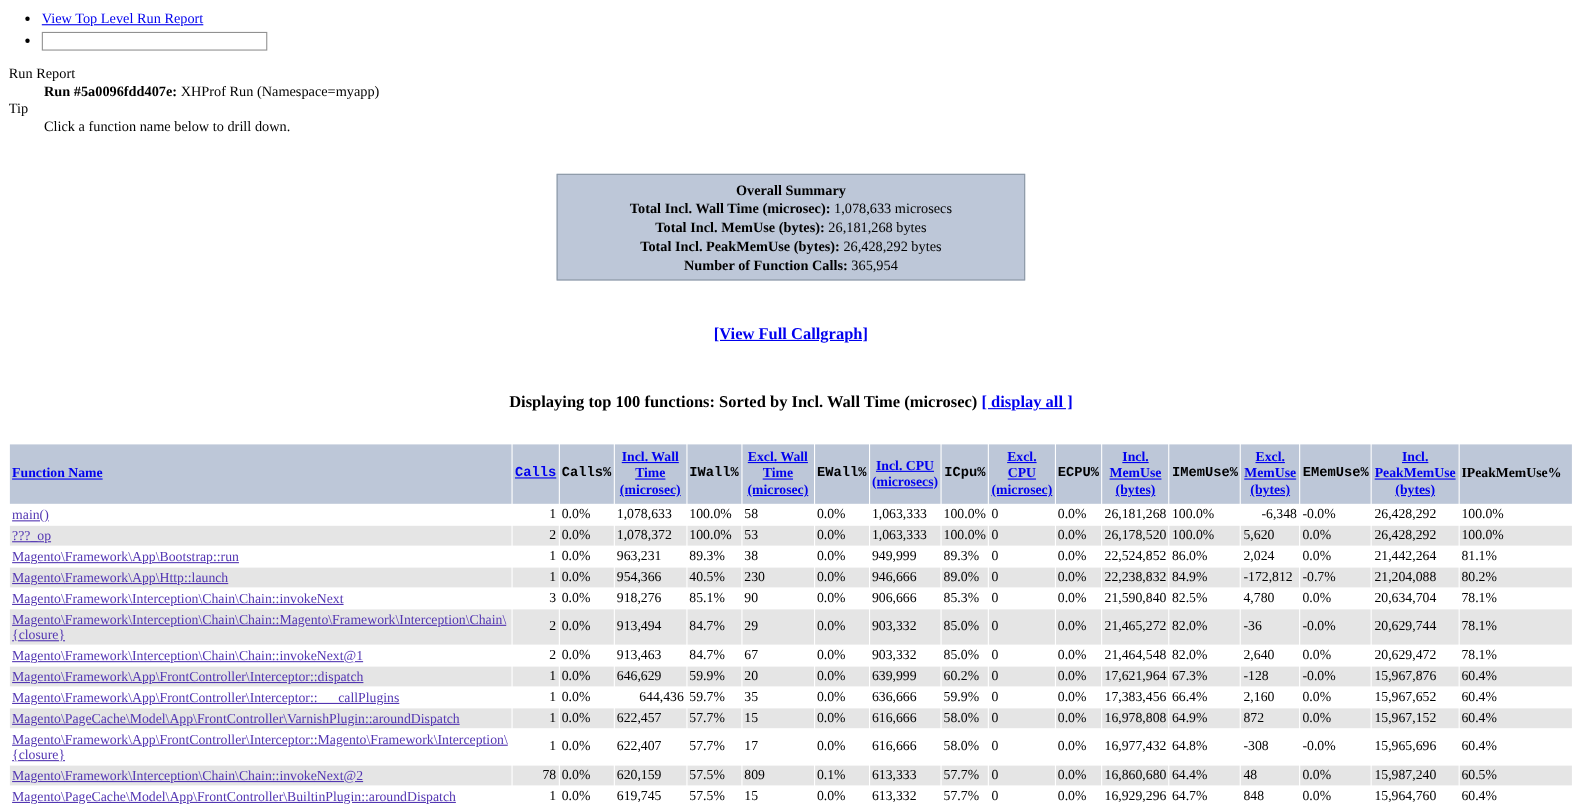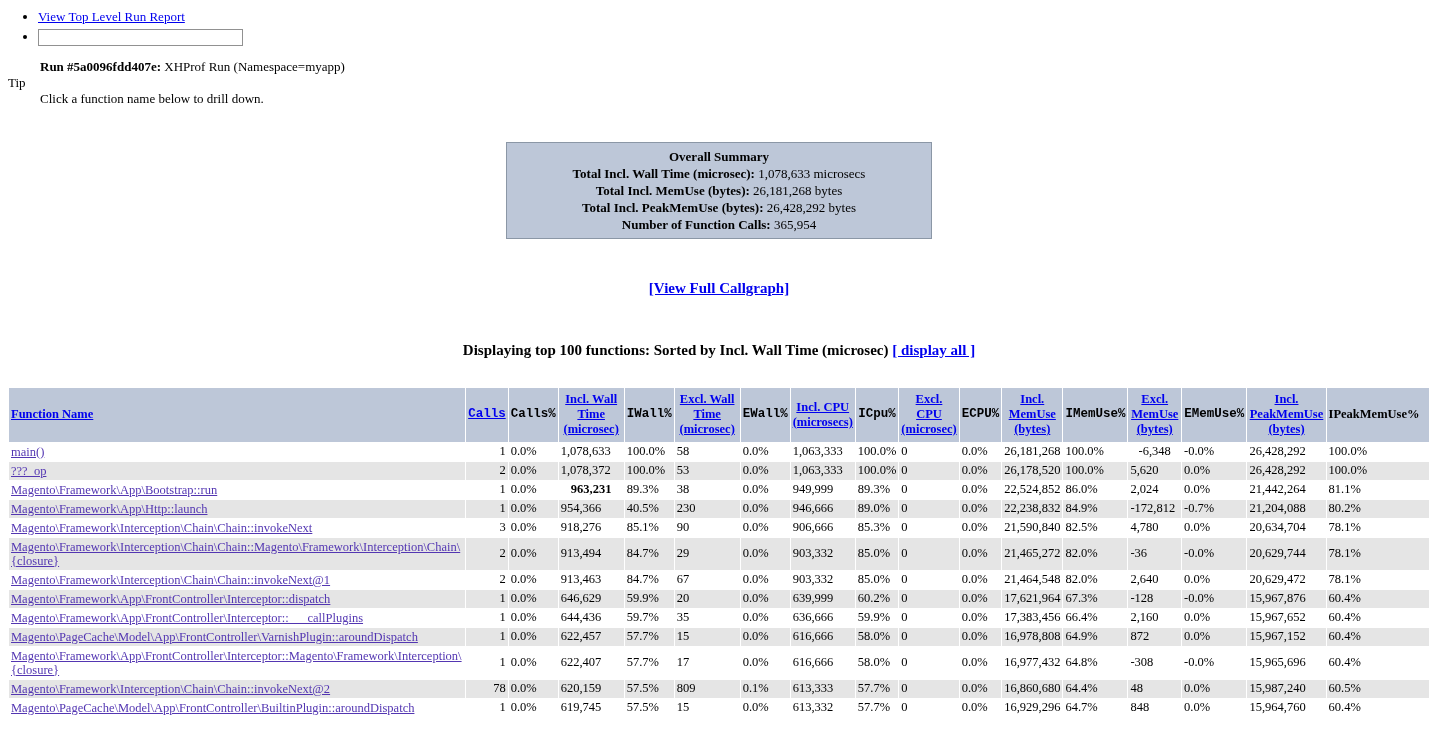--- a/index.html
+++ b/index.html
@@ -92,20 +92,21 @@
   <ul class="topnav">
     <li>
       <a>View Top Level Run Report</a>
     </li>
     <li>
       <input class="search" type="text" value="" style="">
     </li>
   </ul>
 
   <dl class="report">
+    <dt>Run Report</dt>
     <dd><b>Run #5a0096fdd407e:</b><span> XHProf Run (Namespace=myapp)</span></dd>
     <dt>Tip</dt>
     <dd>Click a function name below to drill down.</dd>
   </dl>
 
   <div class="summary-wrap">
     <div class="summary">
       <div class="sline"><b>Overall Summary</b></div>
       <div class="sline"><b>Total Incl. Wall Time (microsec):</b> <span>1,078,633 microsecs</span></div>
       <div class="sline"><b>Total Incl. MemUse (bytes):</b> <span>26,181,268 bytes</span></div>
@@ -171,21 +172,21 @@
           <td style="text-align: left;">1,078,633</td>
           <td style="text-align: left;">100.0%</td>
           <td style="text-align: left;">58</td>
           <td style="text-align: left;">0.0%</td>
           <td style="text-align: left;">1,063,333</td>
           <td style="text-align: left;">100.0%</td>
           <td style="text-align: left;">0</td>
           <td style="text-align: left;">0.0%</td>
           <td style="text-align: left;">26,181,268</td>
           <td style="text-align: left;">100.0%</td>
-          <td style="text-align: center;">-6,348</td>
+          <td style="text-align: right;">-6,348</td>
           <td style="text-align: left;">-0.0%</td>
           <td style="text-align: left;">26,428,292</td>
           <td style="text-align: left;">100.0%</td>
         </tr>
         <tr class="alt">
           <td class="fncell"><a class="fn-link">???_op</a></td>
           <td style="text-align: right;">2</td>
           <td style="text-align: left;">0.0%</td>
           <td style="text-align: left;">1,078,372</td>
           <td style="text-align: left;">100.0%</td>
@@ -199,21 +200,21 @@
           <td style="text-align: left;">100.0%</td>
           <td style="text-align: left;">5,620</td>
           <td style="text-align: left;">0.0%</td>
           <td style="text-align: left;">26,428,292</td>
           <td style="text-align: left;">100.0%</td>
         </tr>
         <tr>
           <td class="fncell"><a class="fn-link">Magento\Framework\App\Bootstrap::run</a></td>
           <td style="text-align: right;">1</td>
           <td style="text-align: left;">0.0%</td>
-          <td style="text-align: center; font-weight: bold;">963,231</td>
+          <td style="text-align: left;">963,231</td>
           <td style="text-align: left;">89.3%</td>
           <td style="text-align: left;">38</td>
           <td style="text-align: left;">0.0%</td>
           <td style="text-align: left;">949,999</td>
           <td style="text-align: left;">89.3%</td>
           <td style="text-align: left;">0</td>
           <td style="text-align: left;">0.0%</td>
           <td style="text-align: left;">22,524,852</td>
           <td style="text-align: left;">86.0%</td>
           <td style="text-align: left;">2,024</td>
@@ -313,21 +314,21 @@
           <td style="text-align: left;">67.3%</td>
           <td style="text-align: left;">-128</td>
           <td style="text-align: left;">-0.0%</td>
           <td style="text-align: left;">15,967,876</td>
           <td style="text-align: left;">60.4%</td>
         </tr>
         <tr>
           <td class="fncell"><a class="fn-link">Magento\Framework\App\FrontController\Interceptor::___callPlugins</a></td>
           <td style="text-align: right;">1</td>
           <td style="text-align: left;">0.0%</td>
-          <td style="text-align: left;">644,436</td>
+          <td style="text-align: right;">644,436</td>
           <td style="text-align: left;">59.7%</td>
           <td style="text-align: left;">35</td>
           <td style="text-align: left;">0.0%</td>
           <td style="text-align: left;">636,666</td>
           <td style="text-align: left;">59.9%</td>
           <td style="text-align: left;">0</td>
           <td style="text-align: left;">0.0%</td>
           <td style="text-align: left;">17,383,456</td>
           <td style="text-align: left;">66.4%</td>
           <td style="text-align: left;">2,160</td>

